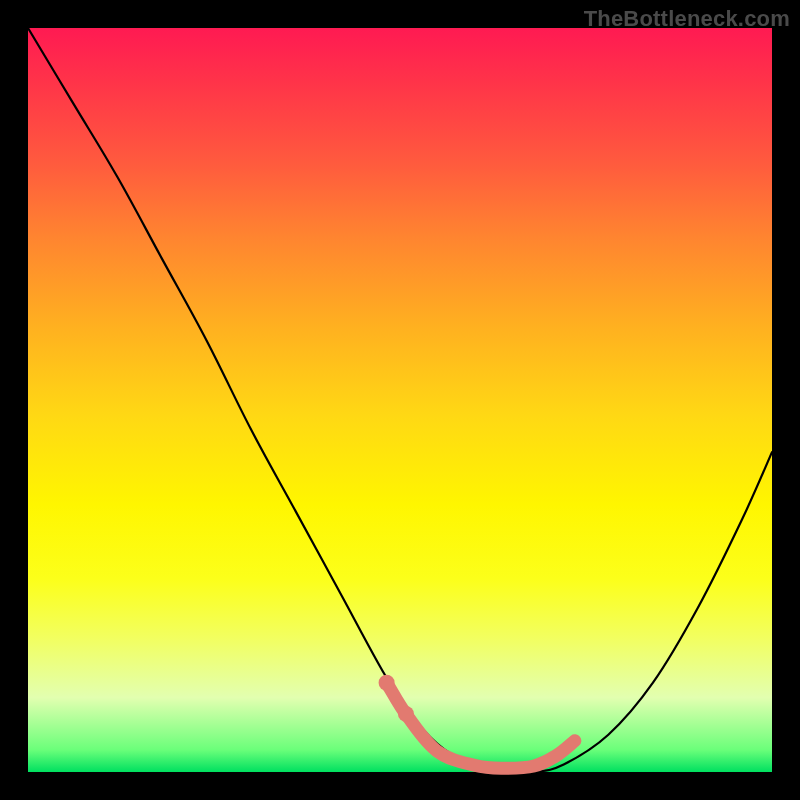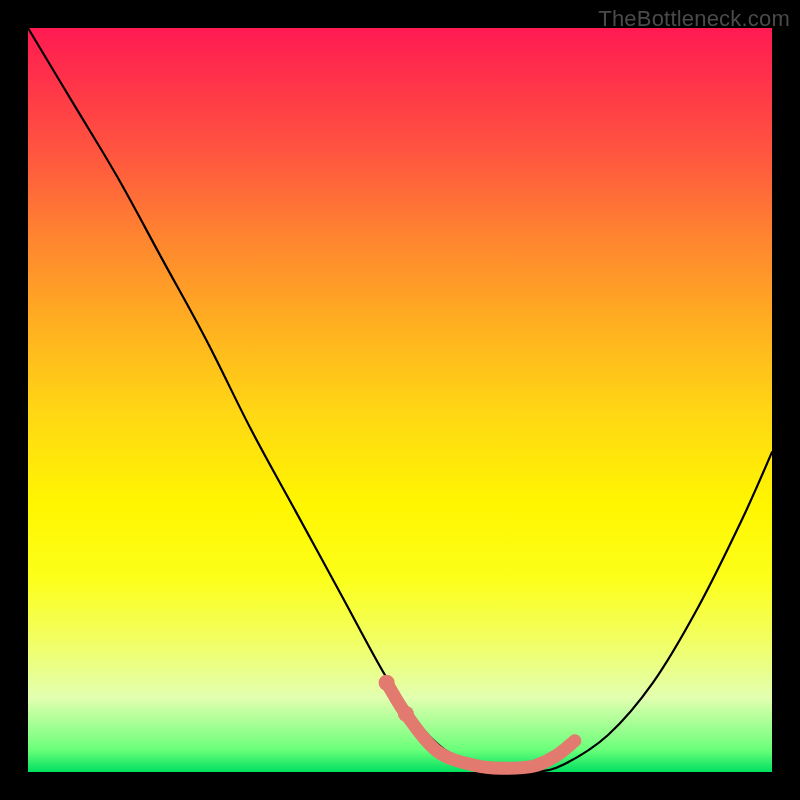--- a/index.html
+++ b/index.html
@@ -30,21 +30,21 @@
       #e2ffb0 90%,
       #6bff7a 97%,
       #00e060 100%);
   }
   .watermark {
     position: absolute;
     top: 6px;
     right: 10px;
     color: #4a4a4a;
     font-size: 22px;
-    font-weight: 400;
+    font-weight: 700;
     letter-spacing: 0.2px;
     user-select: none;
   }
   svg.plot {
     position: absolute;
     left: 0;
     top: 0;
     width: 744px;
     height: 744px;
     overflow: visible;

